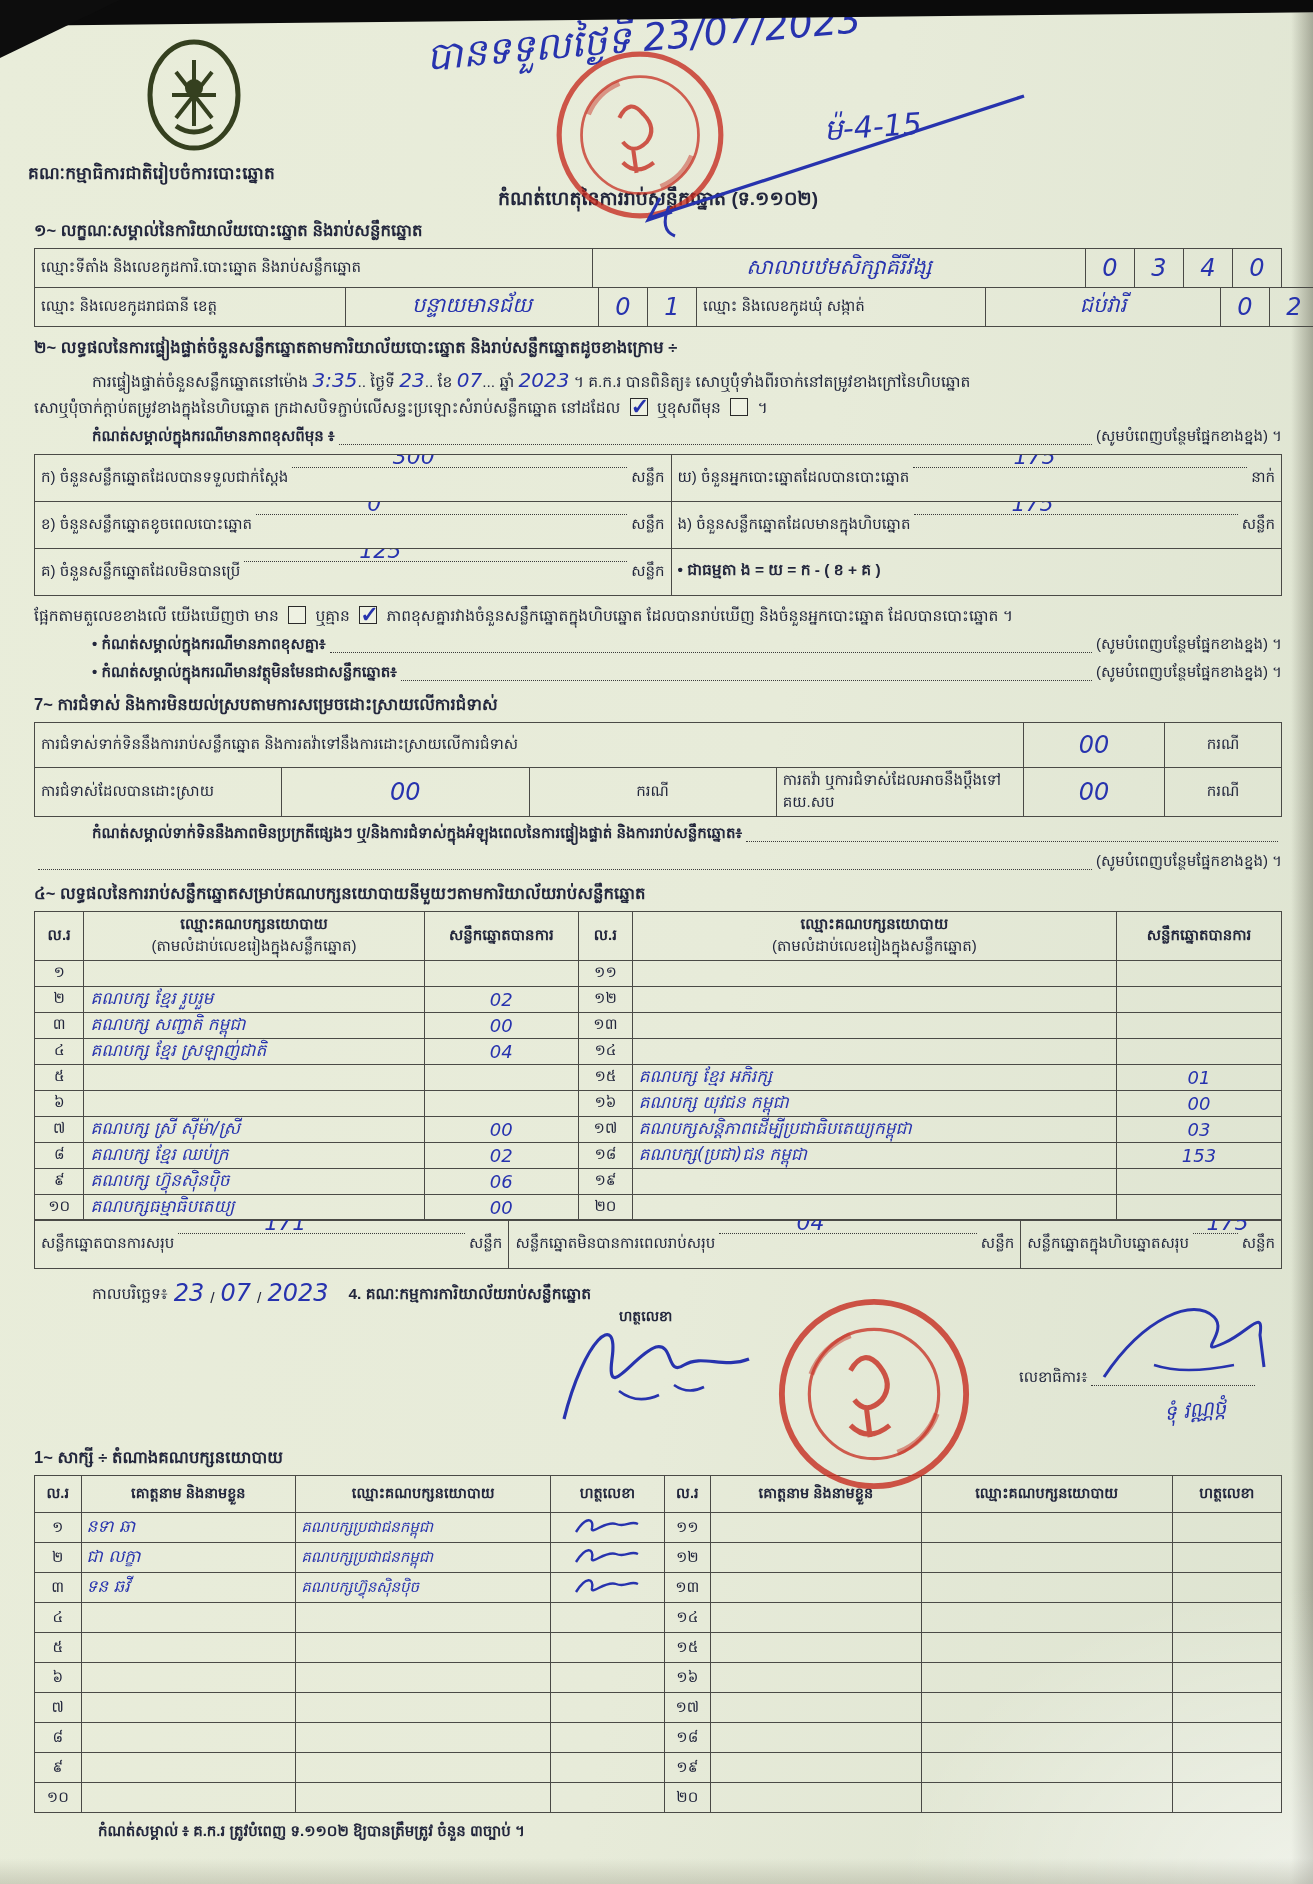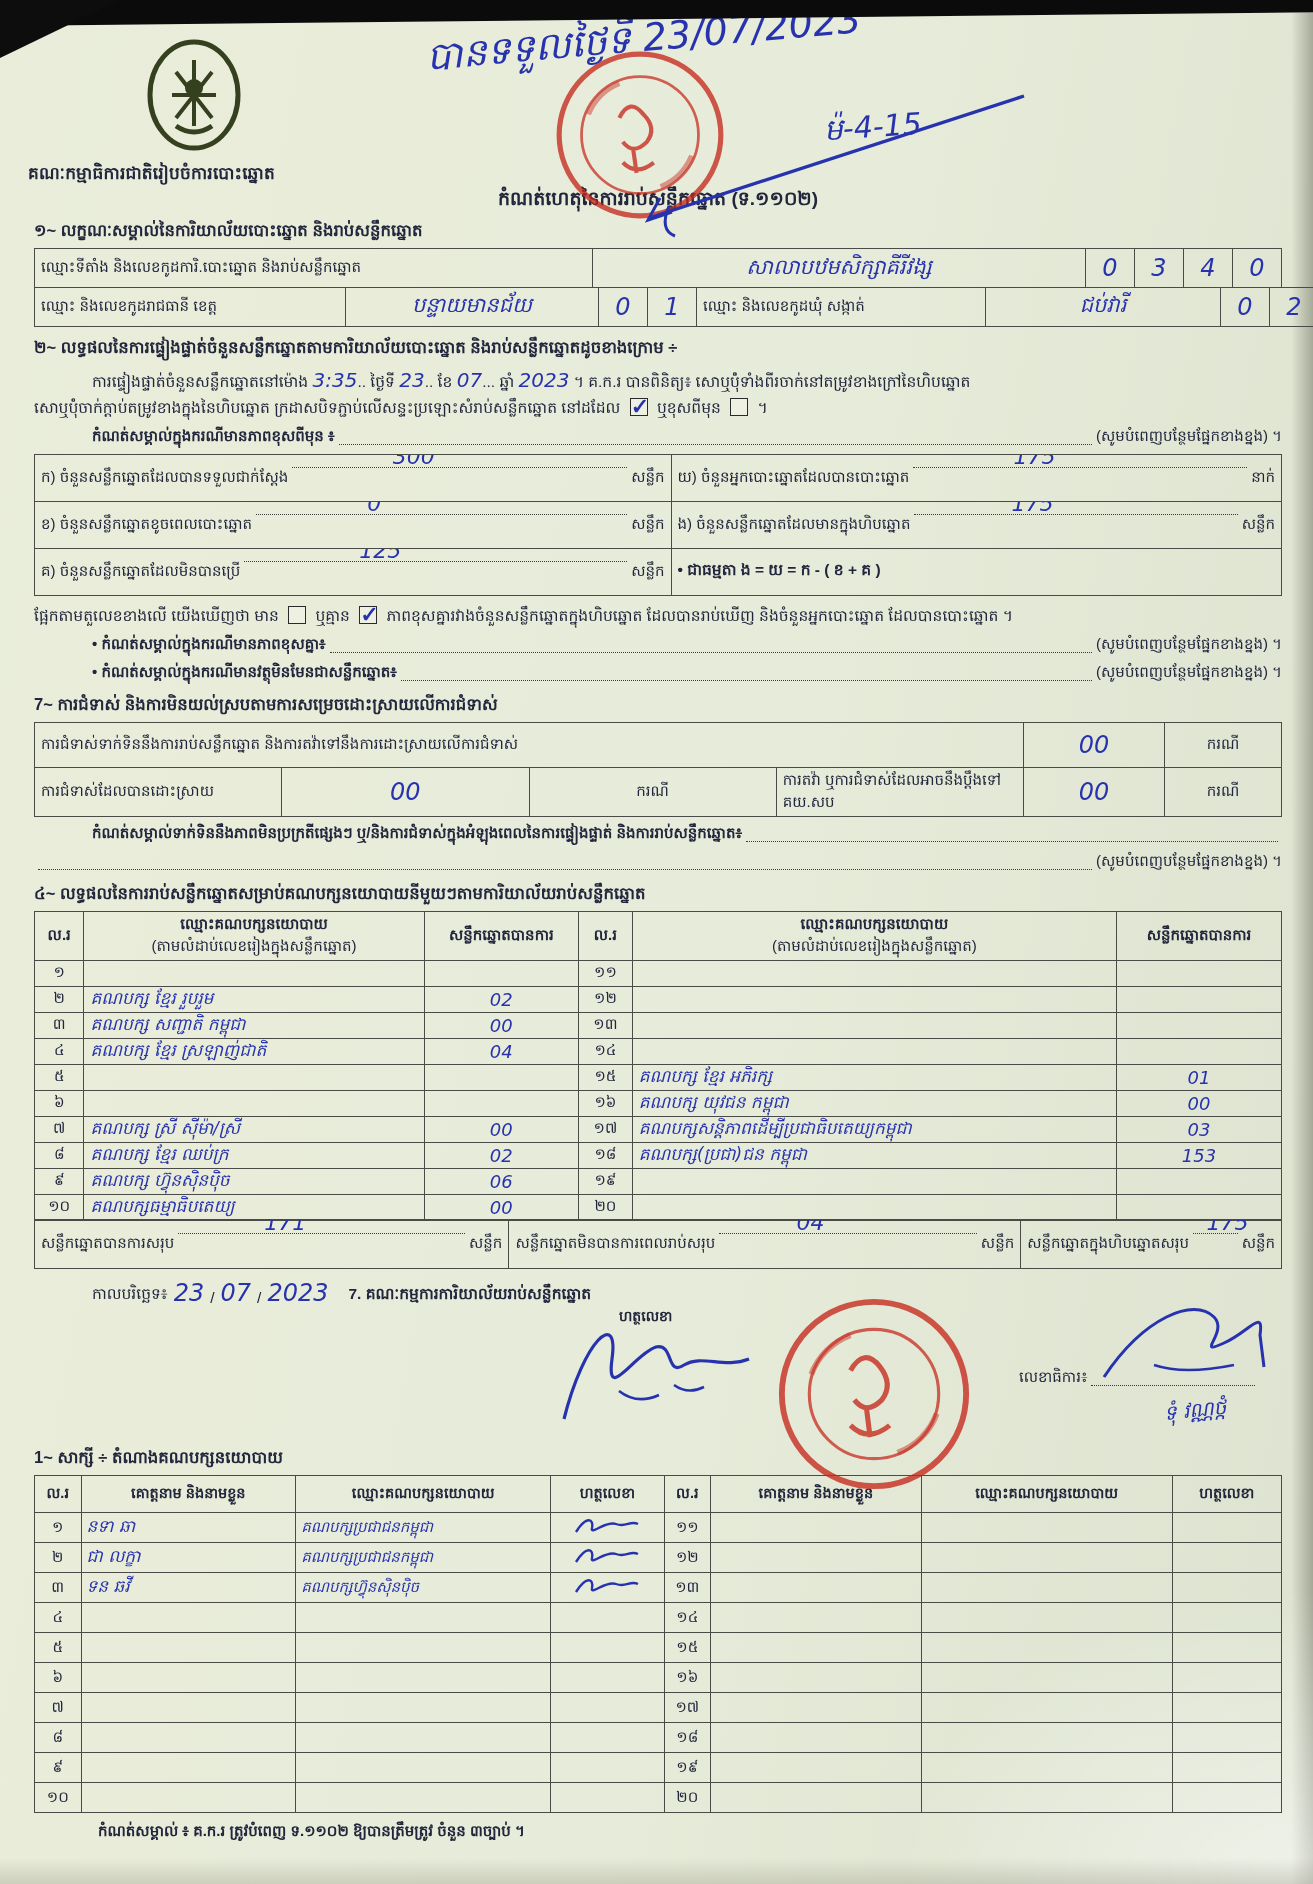--- a/index.html
+++ b/index.html
@@ -411,21 +411,21 @@
       </tr>
     </tbody>
       </table>
 
     <div class="signblock">
       <div class="dateline" style="padding-top:10px">
         <span>កាលបរិច្ឆេទ៖</span>
         <span class="hw hwv">23</span>/
         <span class="hw hwv">07</span>/
         <span class="hw hwv">2023</span>
-        <span class="committee">7. គណៈកម្មការការិយាល័យរាប់សន្លឹកឆ្នោត</span>
+        <span class="committee">4. គណៈកម្មការការិយាល័យរាប់សន្លឹកឆ្នោត</span>
       </div>
       <div class="sig-word">ហត្ថលេខា</div>
       <svg class="ov" style="left:490px;top:30px;width:330px;height:135px">
         <path d="M40 120 C60 40 95 10 88 60 C82 105 110 55 132 48 C150 44 142 78 160 66 C178 55 200 70 225 60" stroke="#2733ae" stroke-width="3.2" fill="none"></path>
         <path d="M95 92 q18 14 40 4 M150 86 q14 10 30 2" stroke="#2733ae" stroke-width="2.6" fill="none"></path>
       </svg>
       <div class="stamp stamp-bot">
         <svg viewBox="0 0 100 100">
           <circle cx="50" cy="50" r="47" fill="none" stroke="#c5281c" stroke-width="3" opacity=".85"></circle>
           <circle cx="50" cy="50" r="33" fill="none" stroke="#c5281c" stroke-width="1.6" opacity=".8"></circle>

